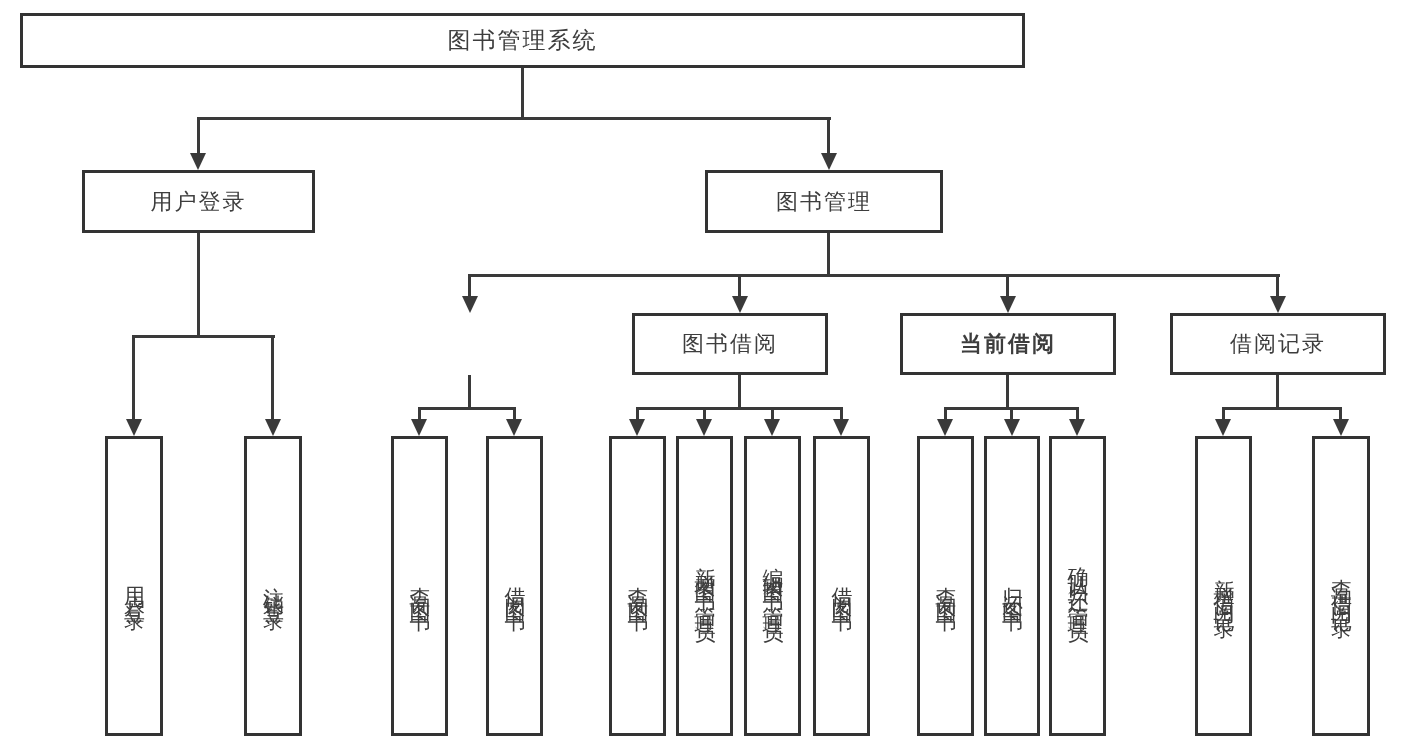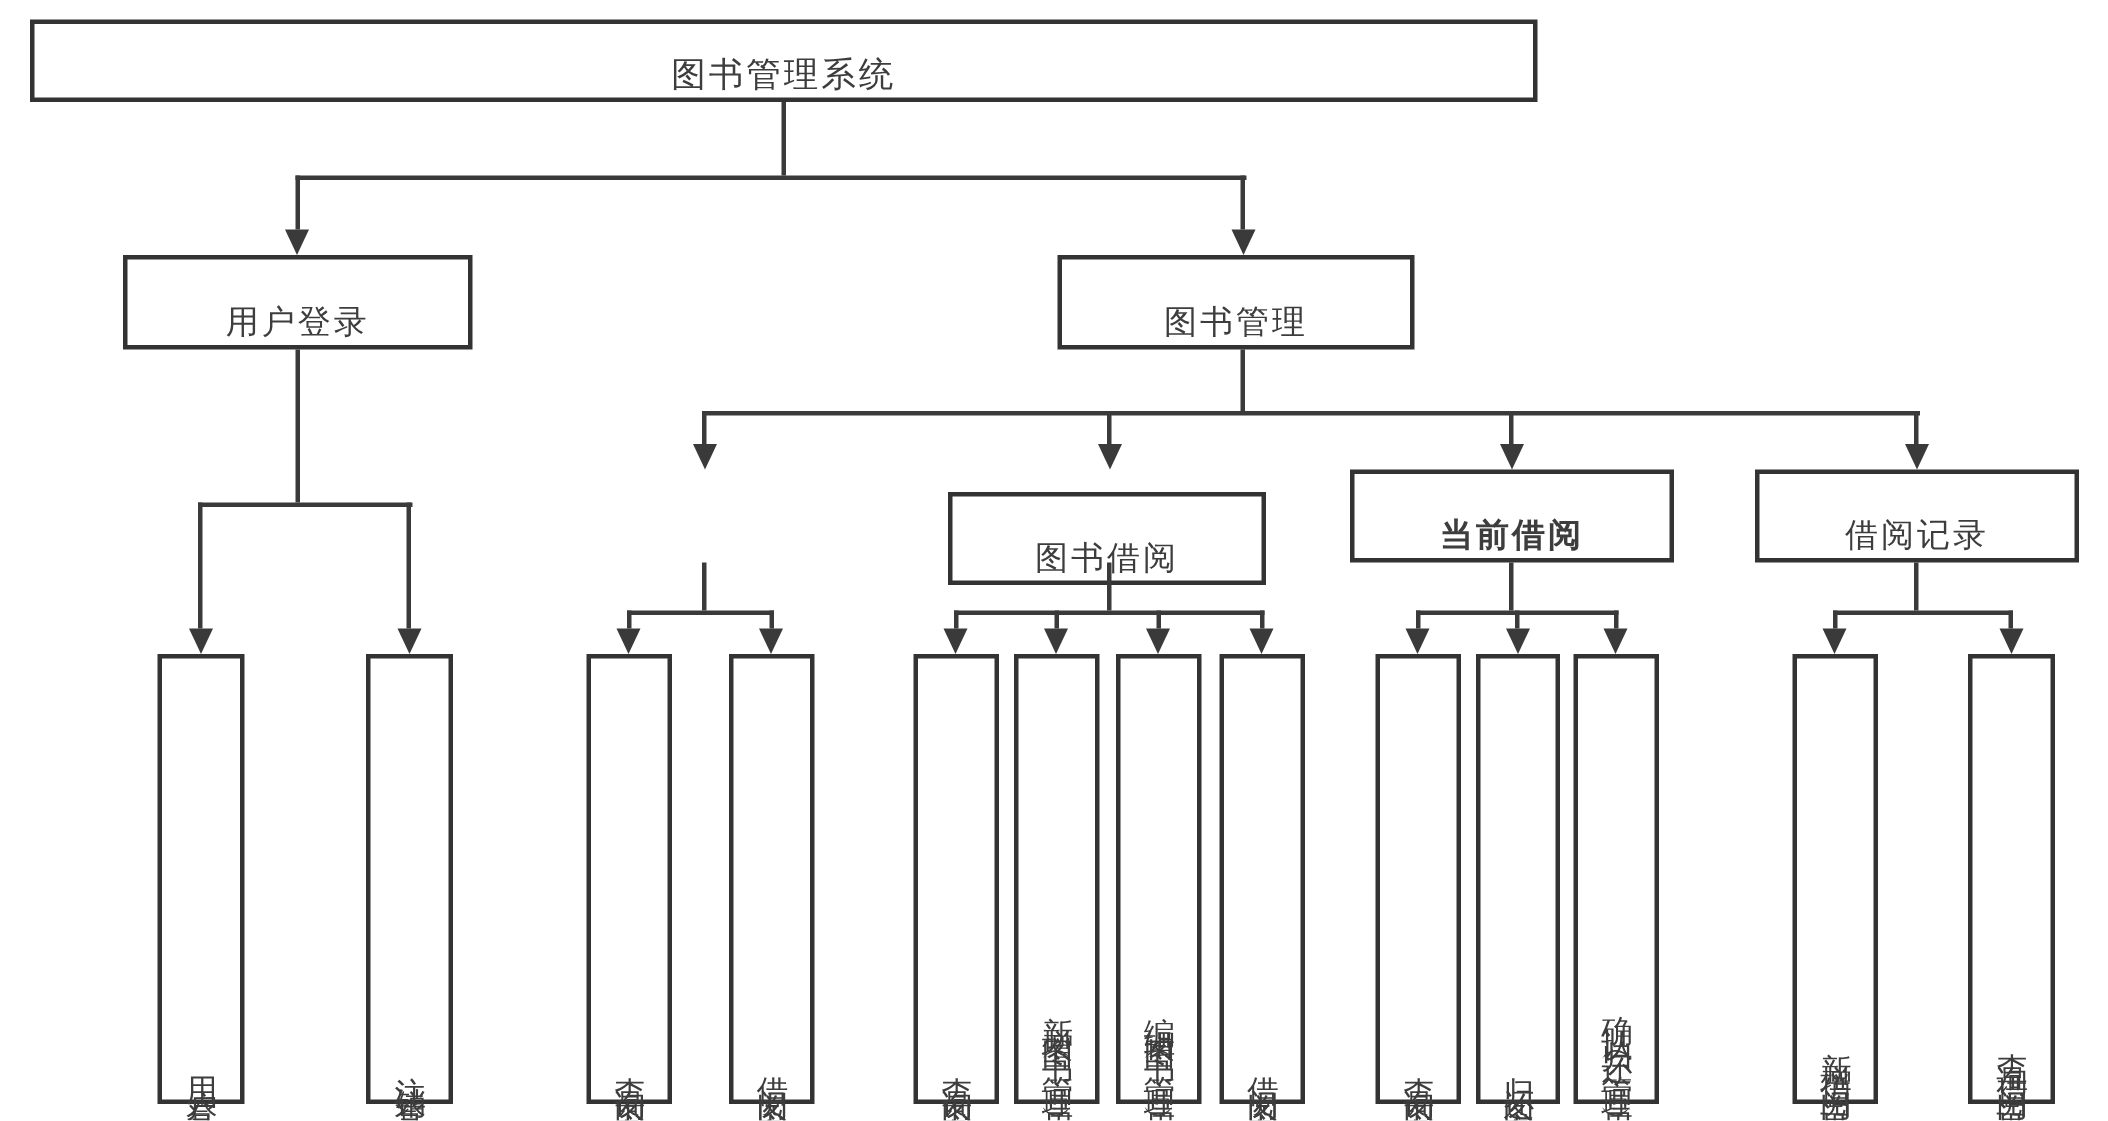--- a/index.html
+++ b/index.html
@@ -15,21 +15,21 @@
     width:1405px;height:747px;
     background:var(--bg);
     font-family:"Liberation Serif","DejaVu Serif",serif;
     overflow:hidden;
   }
   .node{
     position:absolute;
     box-sizing:border-box;
     border:3px solid var(--box-border);
     background:var(--bg);
-    display:flex;align-items:flex-end;justify-content:center;
+    display:flex;align-items:center;justify-content:center;
     color:var(--text);
   }
   .hbox span{
     font-size:22px;
     letter-spacing:2px;
     white-space:nowrap;
   }
   .root-box span{font-size:23px;}
   .vbox span{
     writing-mode:vertical-rl;
@@ -66,21 +66,21 @@
     <span>图书管理系统</span>
   </div>
 
   <div class="node hbox" style="left:82px;top:170px;width:233px;height:63px;">
     <span>用户登录</span>
   </div>
   <div class="node hbox" style="left:705px;top:170px;width:238px;height:63px;">
     <span>图书管理</span>
   </div>
 
-  <div class="node hbox" style="left:632px;top:313px;width:212px;height:62px;margin-top:15px;">
+  <div class="node hbox" style="left:632px;top:313px;width:196px;height:62px;">
     <span>图书借阅</span>
   </div>
   <div class="node hbox" style="left:900px;top:313px;width:216px;height:62px;font-weight:bold;">
     <span>当前借阅</span>
   </div>
   <div class="node hbox" style="left:1170px;top:313px;width:216px;height:62px;">
     <span>借阅记录</span>
   </div>
 
   <div class="node vbox" style="left:105px;top:436px;width:58px;height:300px;">

